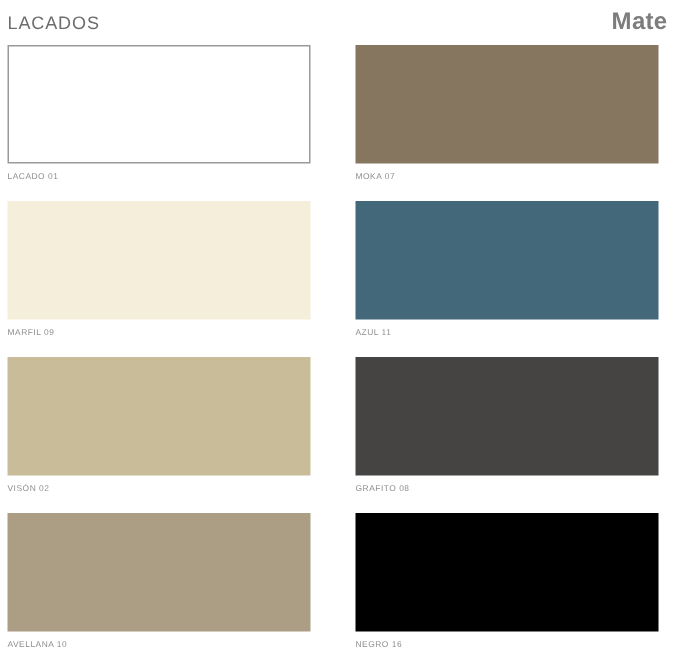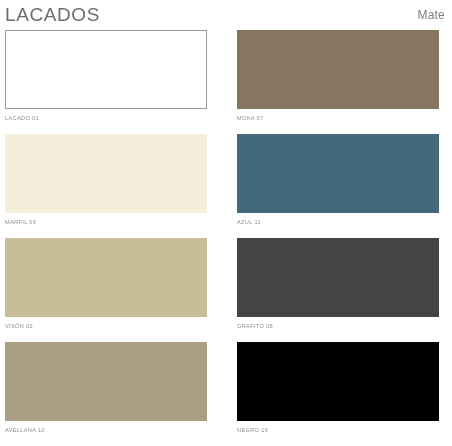--- a/index.html
+++ b/index.html
@@ -22,31 +22,31 @@
     width: 452px;
     height: 30px;
     display: flex;
     align-items: center;
     justify-content: space-between;
     box-sizing: border-box;
     padding: 0 7px 0 5px;
   }
 
   .catalog-title {
-    font-size: 19px;
+    font-size: 12px;
     letter-spacing: 0.6px;
     color: #6d6d6d;
     font-weight: 400;
     white-space: nowrap;
   }
 
   .finish-label {
-    font-size: 12px;
+    font-size: 16px;
     color: #7d7d7d;
-    font-weight: 400;
+    font-weight: 700;
     letter-spacing: 0.2px;
     white-space: nowrap;
   }
 
   .swatch-grid {
     position: absolute;
     left: 0;
     top: 30px;
     width: 452px;
     height: 416px;

